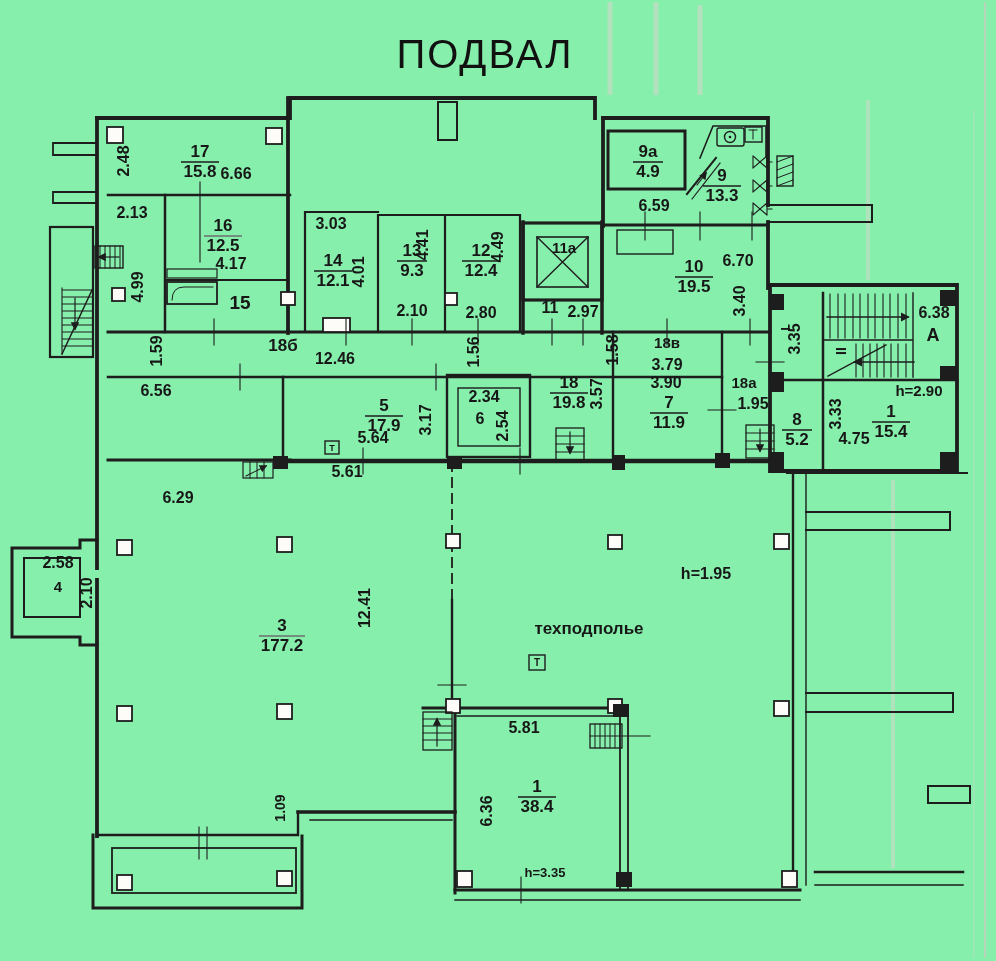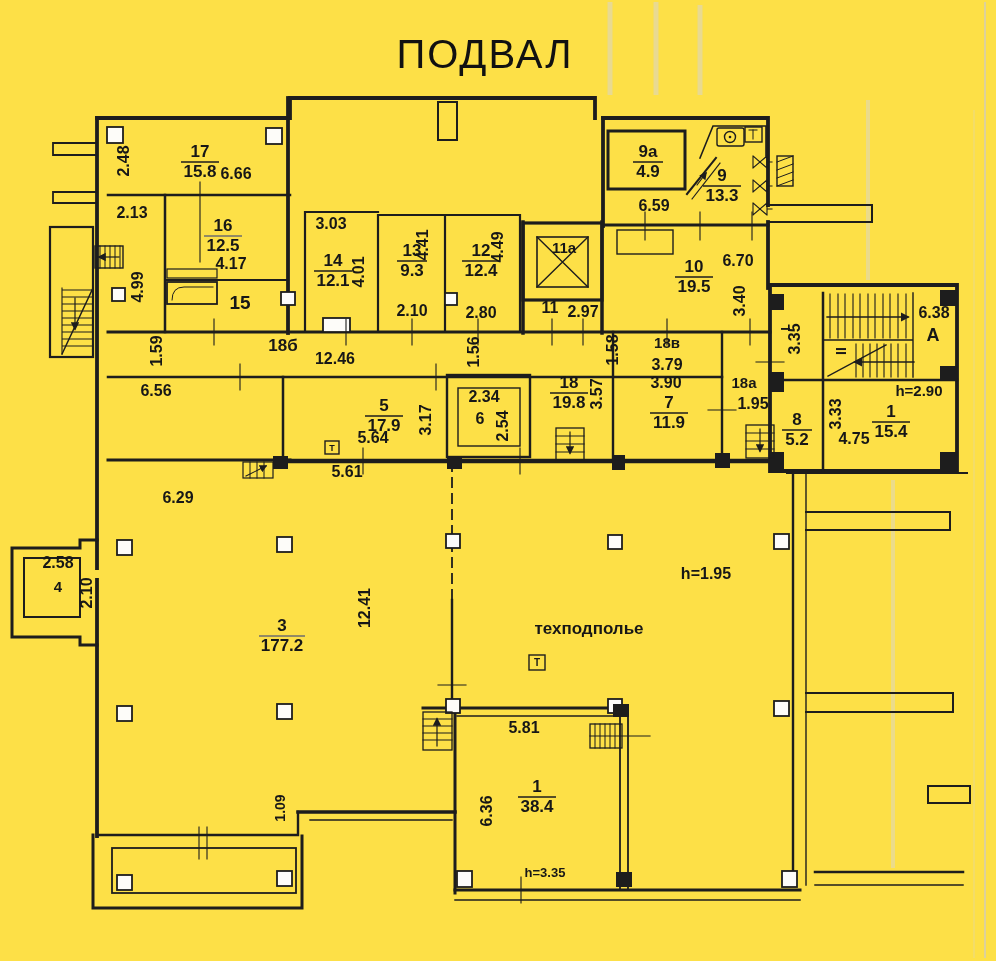--- a/index.html
+++ b/index.html
@@ -1,16 +1,16 @@
 <!DOCTYPE html>
 <html><head>
 <meta charset="utf-8">
 <style>
   html,body{margin:0;padding:0;background:#e9e7e2;}
-  .page{width:996px;height:961px;background:#fde047;position:relative;overflow:hidden;}
+  .page{width:996px;height:961px;background:#86efac;position:relative;overflow:hidden;}
   svg{display:block;}
   
   .w1,.w11,.w12,.w13,.w14,.w15,.w16,.w18,.w2,.w22,.w24,.w25,.w3,.w32,.w35,.w4,.w45{
     stroke:#1d1d1d;fill:none;stroke-linecap:square;}
   .w1{stroke-width:1}.w11{stroke-width:1.1}.w12{stroke-width:1.2}.w13{stroke-width:1.3}
   .w14{stroke-width:1.4}.w15{stroke-width:1.5}.w16{stroke-width:1.6}.w18{stroke-width:1.8}
   .w2{stroke-width:2}.w22{stroke-width:2.2}.w24{stroke-width:2.4}.w25{stroke-width:2.5}
   .w3{stroke-width:3}.w32{stroke-width:3.2}.w35{stroke-width:3.5}.w4{stroke-width:3.8}.w45{stroke-width:4.5}
   .dash{stroke-dasharray:9 7;}
   .colsq{fill:#fdfcf9;stroke:#1d1d1d;stroke-width:1.8;}

